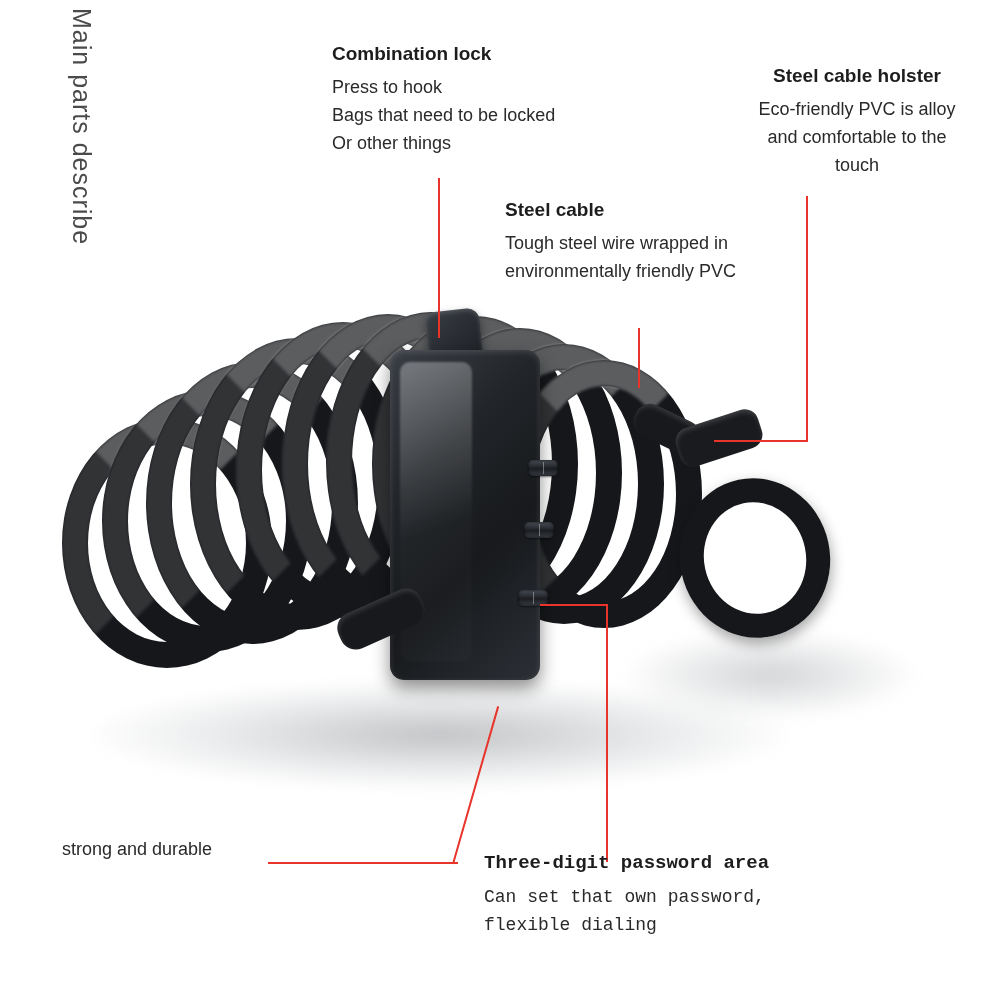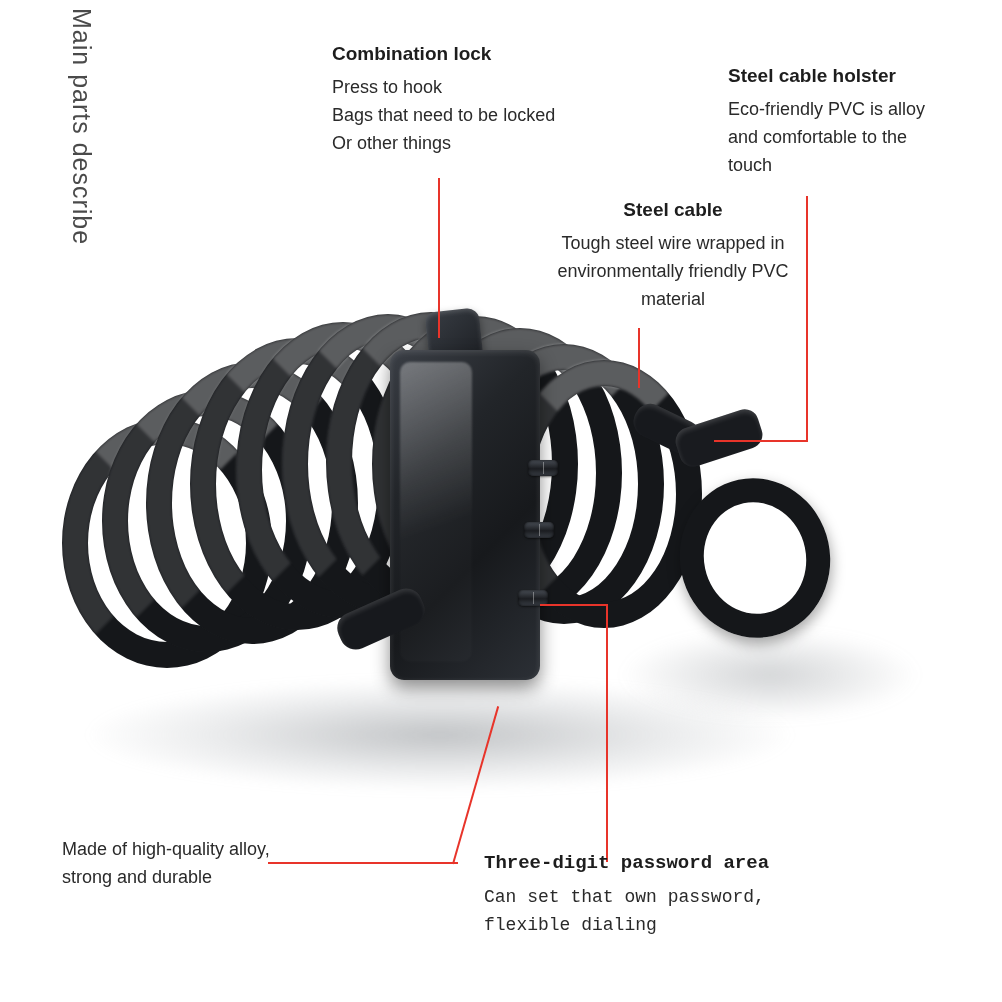--- a/index.html
+++ b/index.html
@@ -46,22 +46,22 @@
     line-height: 1.25;
   }
   .callout .line {
     font-size: 18px;
     color: #2a2a2a;
     line-height: 1.55;
     white-space: nowrap;
   }
 
   #callout-combination { left: 332px; top: 42px; width: 300px; }
-  #callout-holster     { left: 728px; top: 64px; width: 258px; }
-  #callout-cable       { left: 528px; top: 198px; width: 290px; text-align: center; }
+  #callout-holster     { left: 728px; top: 64px; width: 258px; text-align: center; }
+  #callout-cable       { left: 505px; top: 198px; width: 290px; }
   #callout-appearance  { left: 62px;  top: 836px; width: 300px; }
   #callout-password    { left: 484px; top: 852px; width: 300px; font-family: Liberation Mono, monospace; }
 
   
   .leader {
     position: absolute;
     background: #e8342a;
   }
   .leader.v { width: 2px; }
   .leader.h { height: 2px; }
@@ -276,25 +276,23 @@
     <div class="title">Steel cable holster</div>
     <div class="line">Eco-friendly PVC is alloy</div>
     <div class="line">and comfortable to the</div>
     <div class="line">touch</div>
   </div>
 
   <div class="callout" id="callout-cable">
     <div class="title">Steel cable</div>
     <div class="line">Tough steel wire wrapped in</div>
     <div class="line">environmentally friendly PVC</div>
-    <div class="line">material</div>
   </div>
 
   <div class="callout" id="callout-appearance">
-    <div class="line">Made of high-quality alloy,</div>
     <div class="line">strong and durable</div>
   </div>
 
   <div class="callout" id="callout-password">
     <div class="title">Three-digit password area</div>
     <div class="line">Can set that own password,</div>
     <div class="line">flexible dialing</div>
   </div>
 
 </div>

